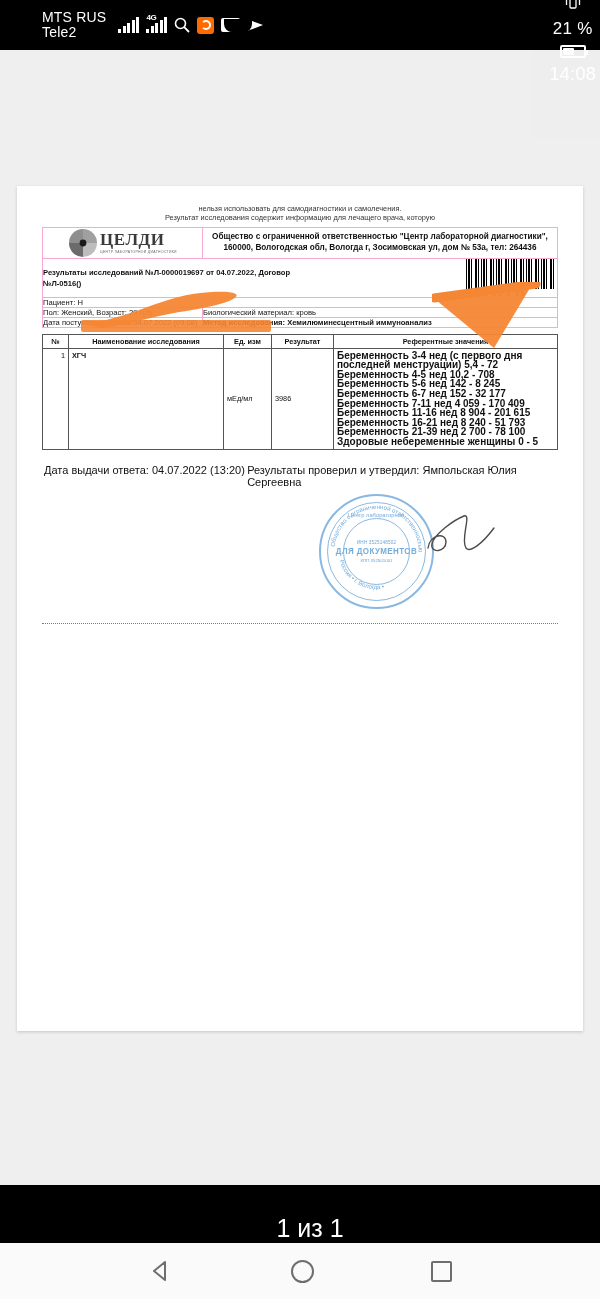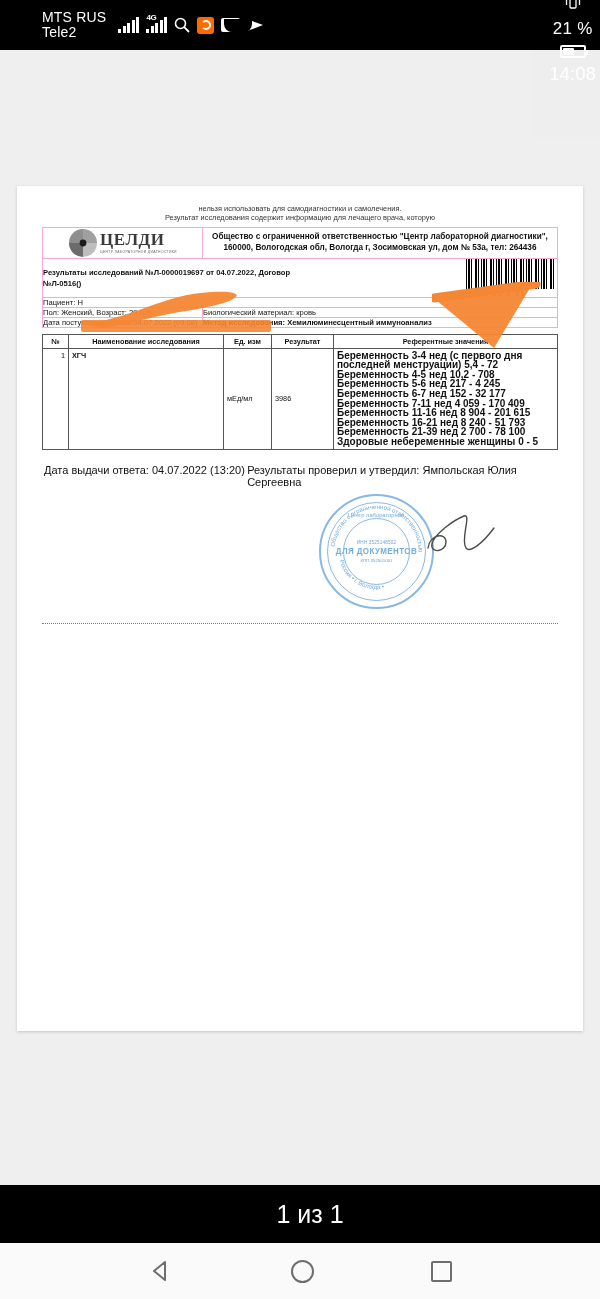--- a/index.html
+++ b/index.html
@@ -138,21 +138,21 @@
   .signature { position:absolute; left:378px; top:26px; width:80px; height:56px; }
 
   .dots {
     position:absolute; left:25px; top:0; width:516px; height:1px;
     border-top: 1.4px dotted #7a7a7a;
   }
 
   
   .pagebar {
     position:absolute; left:0; top:1185px; width:600px; height:58px;
-    background:#000; color:#fff; display:flex; align-items:center; justify-content:center;
+    background:#000; color:#fff; display:flex; align-items:flex-end; justify-content:center;
     font-size:25px;
     padding-left:20px;
   }
   .navbar {
     position:absolute; left:0; top:1243px; width:600px; height:56px;
     background:#fafafa; display:flex; align-items:center; justify-content:space-around;
     padding: 0 90px;
   }
   .nav-back-wrap{ width:26px;height:26px;position:relative; cursor:pointer;}
   .nav-home { width:23px;height:23px;border:2px solid #6e6e6e;border-radius:50%; cursor:pointer;}
@@ -295,21 +295,21 @@
           </tr>
           <tr>
             <td class="num">1</td>
             <td class="name">ХГЧ</td>
             <td class="unit">мЕд/мл</td>
             <td class="result">3986</td>
             <td class="refs">
               <div>Беременность  3-4 нед (с первого дня</div>
               <div>последней менструации) 5,4 - 72</div>
               <div>Беременность  4-5 нед 10,2 - 708</div>
-              <div>Беременность  5-6 нед 217 - 4 245</div>
+              <div>Беременность  5-6 нед 142 - 8 245</div>
               <div>Беременность  6-7 нед 152 - 32 177</div>
               <div>Беременность  7-11 нед 4 059 - 170 409</div>
               <div>Беременность 11-16 нед 8 904 - 201 615</div>
               <div>Беременность 16-21 нед 8 240 - 51 793</div>
               <div>Беременность 21-39 нед 2 700 - 78 100</div>
               <div>Здоровые небеременные женщины 0 - 5</div>
             </td>
           </tr>
         </tbody>
           </table>

